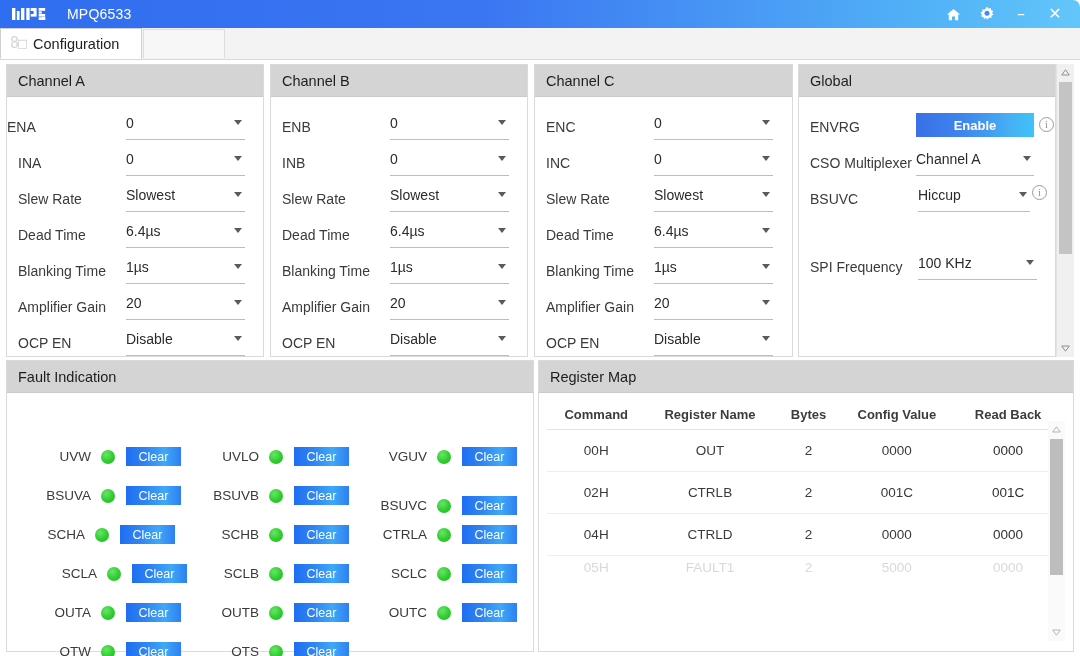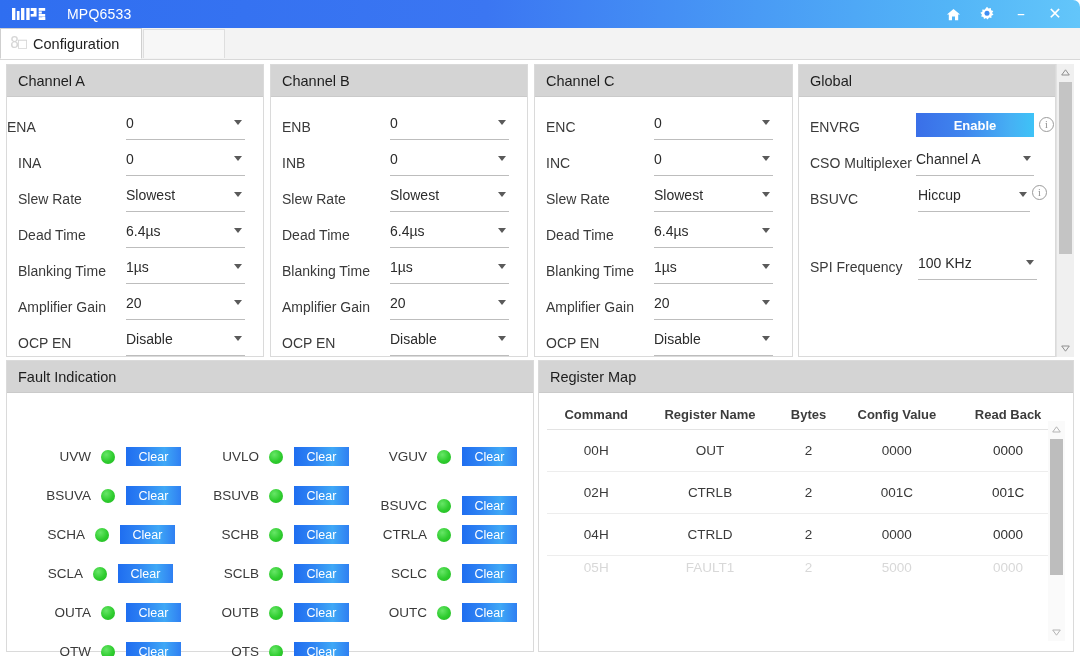--- a/index.html
+++ b/index.html
@@ -469,21 +469,21 @@
           <span class="fault-lbl">SCHB</span>
           <span class="led"></span>
           <div class="clearbtn">Clear</div>
         </div>
         <div class="fault-cell" style="left:358px;top:132px;">
           <span class="fault-lbl">CTRLA</span>
           <span class="led"></span>
           <div class="clearbtn">Clear</div>
         </div>
 
-        <div class="fault-cell" style="left:14px;top:171px;">
+        <div class="fault-cell" style="left:28px;top:171px;">
           <span class="fault-lbl">SCLA</span>
           <span class="led"></span>
           <div class="clearbtn">Clear</div>
         </div>
         <div class="fault-cell" style="left:190px;top:171px;">
           <span class="fault-lbl">SCLB</span>
           <span class="led"></span>
           <div class="clearbtn">Clear</div>
         </div>
         <div class="fault-cell" style="left:358px;top:171px;">

